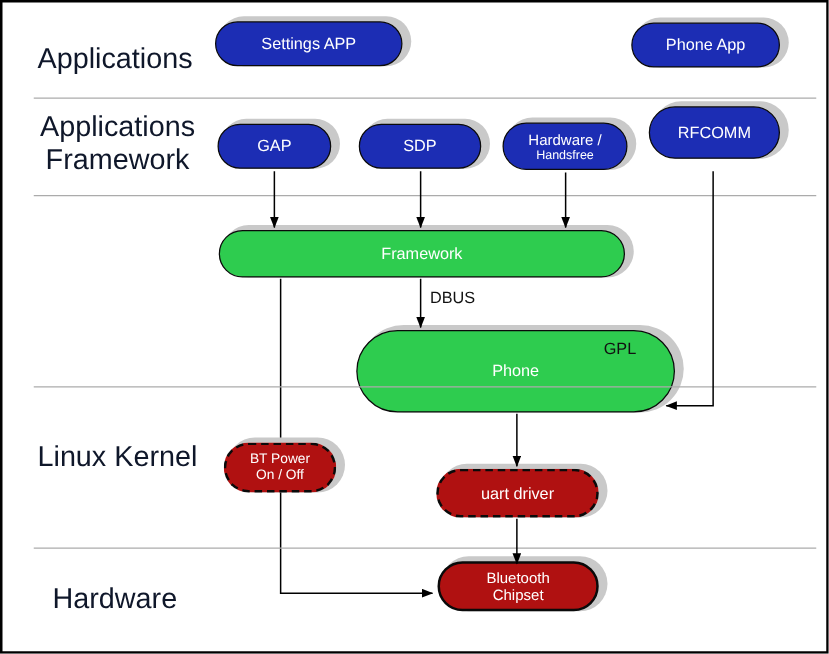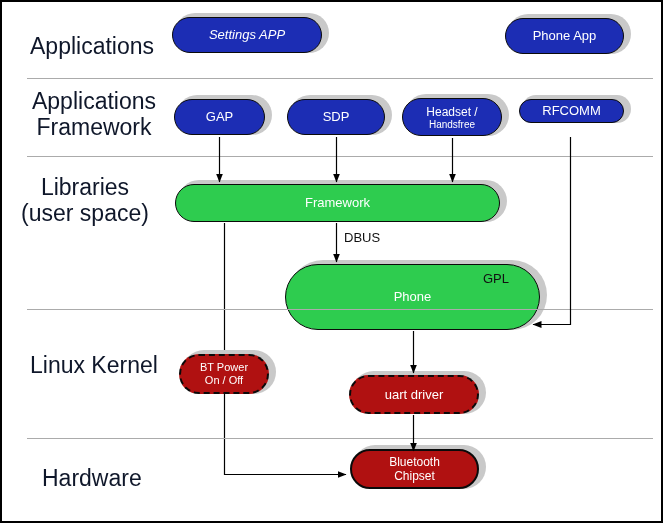--- a/index.html
+++ b/index.html
@@ -49,51 +49,47 @@
     <path d="M222.5 221 V472.5 H344" fill="none" stroke="#000" stroke-width="1.2" marker-end="url(#arU)"></path>
   </svg>
 
   <div class="layer-label" style="left:28px;top:31px;">Applications</div>
 
   <div class="layer-label centered" style="left:24px;top:86px;width:136px;">
     <div>Applications</div>
     <div>Framework</div>
   </div>
 
-  <div class="layer-label centered" style="left:4px;top:172px;width:158px;">
-    <div>Libraries</div>
-    <div>(user space)</div>
-  </div>
 
   <div class="layer-label" style="left:28px;top:350px;">Linux Kernel</div>
 
   <div class="layer-label" style="left:40px;top:463px;">Hardware</div>
 
-  <div class="pill blue" style="left:170px;top:15px;width:150px;height:36px;font-style:italic;">
+  <div class="pill blue" style="left:170px;top:15px;width:150px;height:36px;">
     <span>Settings APP</span>
   </div>
 
   <div class="pill blue" style="left:503px;top:16px;width:119px;height:36px;">
     <span>Phone App</span>
   </div>
 
   <div class="pill blue" style="left:285px;top:97px;width:98px;height:36px;">
     <span>SDP</span>
   </div>
 
   <div class="pill blue" style="left:172px;top:97px;width:91px;height:36px;">
     <span>GAP</span>
   </div>
 
   <div class="pill blue" style="left:400px;top:96px;width:100px;height:38px;">
-    <span class="two-line">Headset /</span>
+    <span class="two-line">Hardware /</span>
     <span class="line2-sm">Handsfree</span>
   </div>
 
-  <div class="pill blue" style="left:517px;top:97px;width:105px;height:24px;">
+  <div class="pill blue" style="left:517px;top:83px;width:105px;height:42px;">
     <span>RFCOMM</span>
   </div>
 
   <div class="pill green" style="left:173px;top:182px;width:325px;height:38px;">
     <span>Framework</span>
   </div>
 
   <div class="pill green" style="left:283px;top:262px;width:255px;height:66px;">
     <span>Phone</span>
     <span class="gpl-tag">GPL</span>

